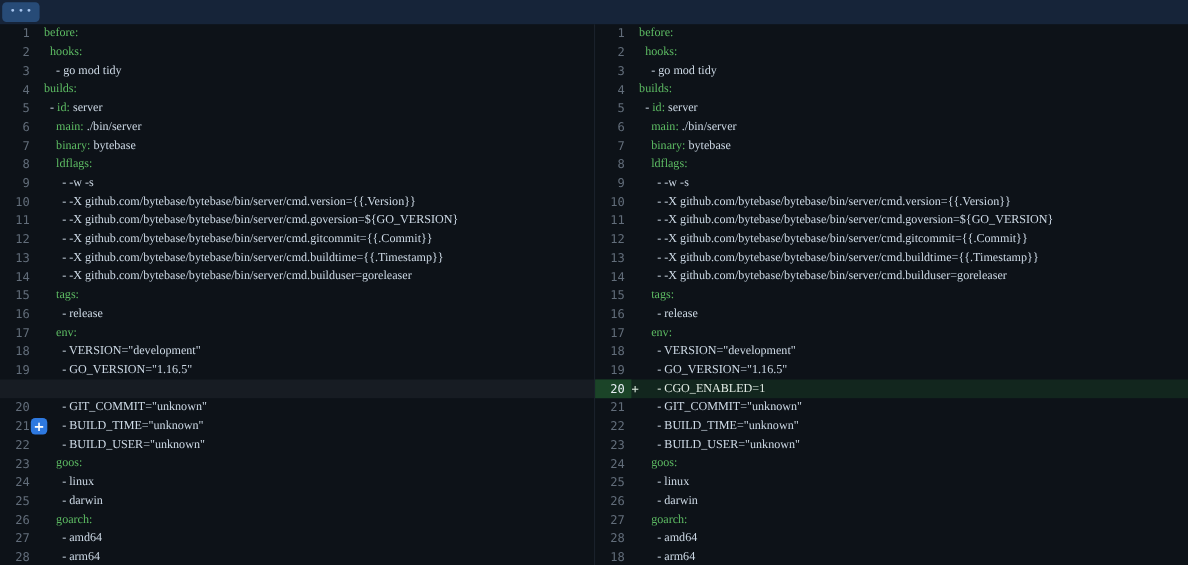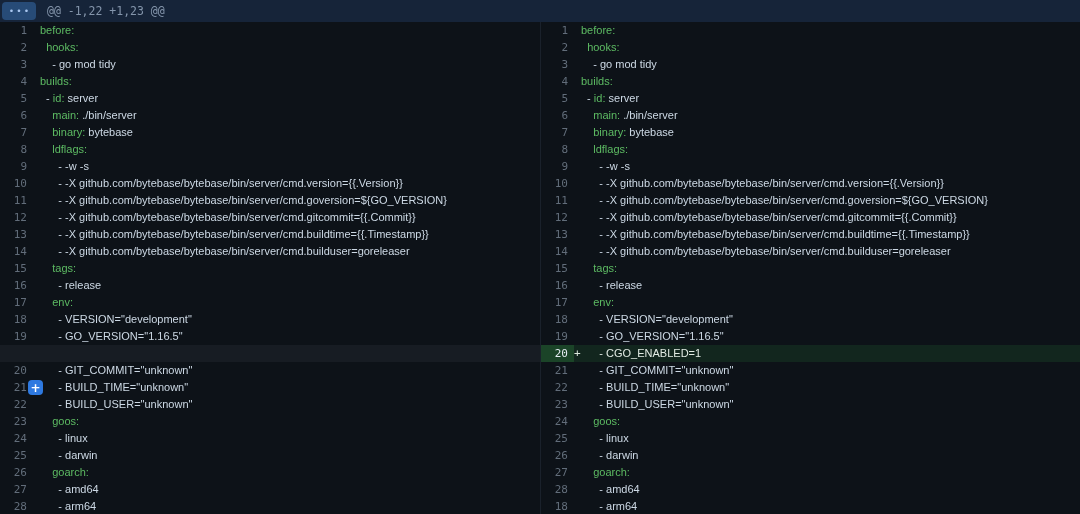--- a/index.html
+++ b/index.html
@@ -38,21 +38,21 @@
     text-align:right; padding-right:6px;
     color:#626d7a; font-size:11px; line-height:17px;
     user-select:none;
   }
   .marker {
     flex:none; width:7px; overflow:visible;
     color:#dbe9dd; font-size:11px; line-height:17px;
   }
   .code {
     flex:1; margin:0; overflow:hidden;
-    font-family:Liberation Sans, sans-serif;
+    font-family:Liberation Serif, serif;
     font-size:11px; line-height:17px; white-space:pre;
     color:#cdd9e5;
   }
   .key { color:#5dbb63; }
 
   .row.add { background:#12261e; }
   .row.add .num { background:#1b4428; color:#e6edf3; }
   .row.add .code { color:#e2ebe4; }
   .row.empty { background:#171c23; }
 
@@ -67,21 +67,20 @@
 </style>
 </head>
 <body>
 
 <div class="diff-container">
 
   <div class="hunk-header">
     <button class="expand-btn">
       <span>•••</span>
     </button>
-    <span class="hunk-text">@@ -1,22 +1,23 @@</span>
   </div>
 
   <div class="diff-body">
     <div class="pane old">
         <div class="row context">
           <span class="num">1</span>
           <span class="marker"></span>
           <pre class="code"><span class="key">before:</span></pre>
         </div>
         <div class="row context">

